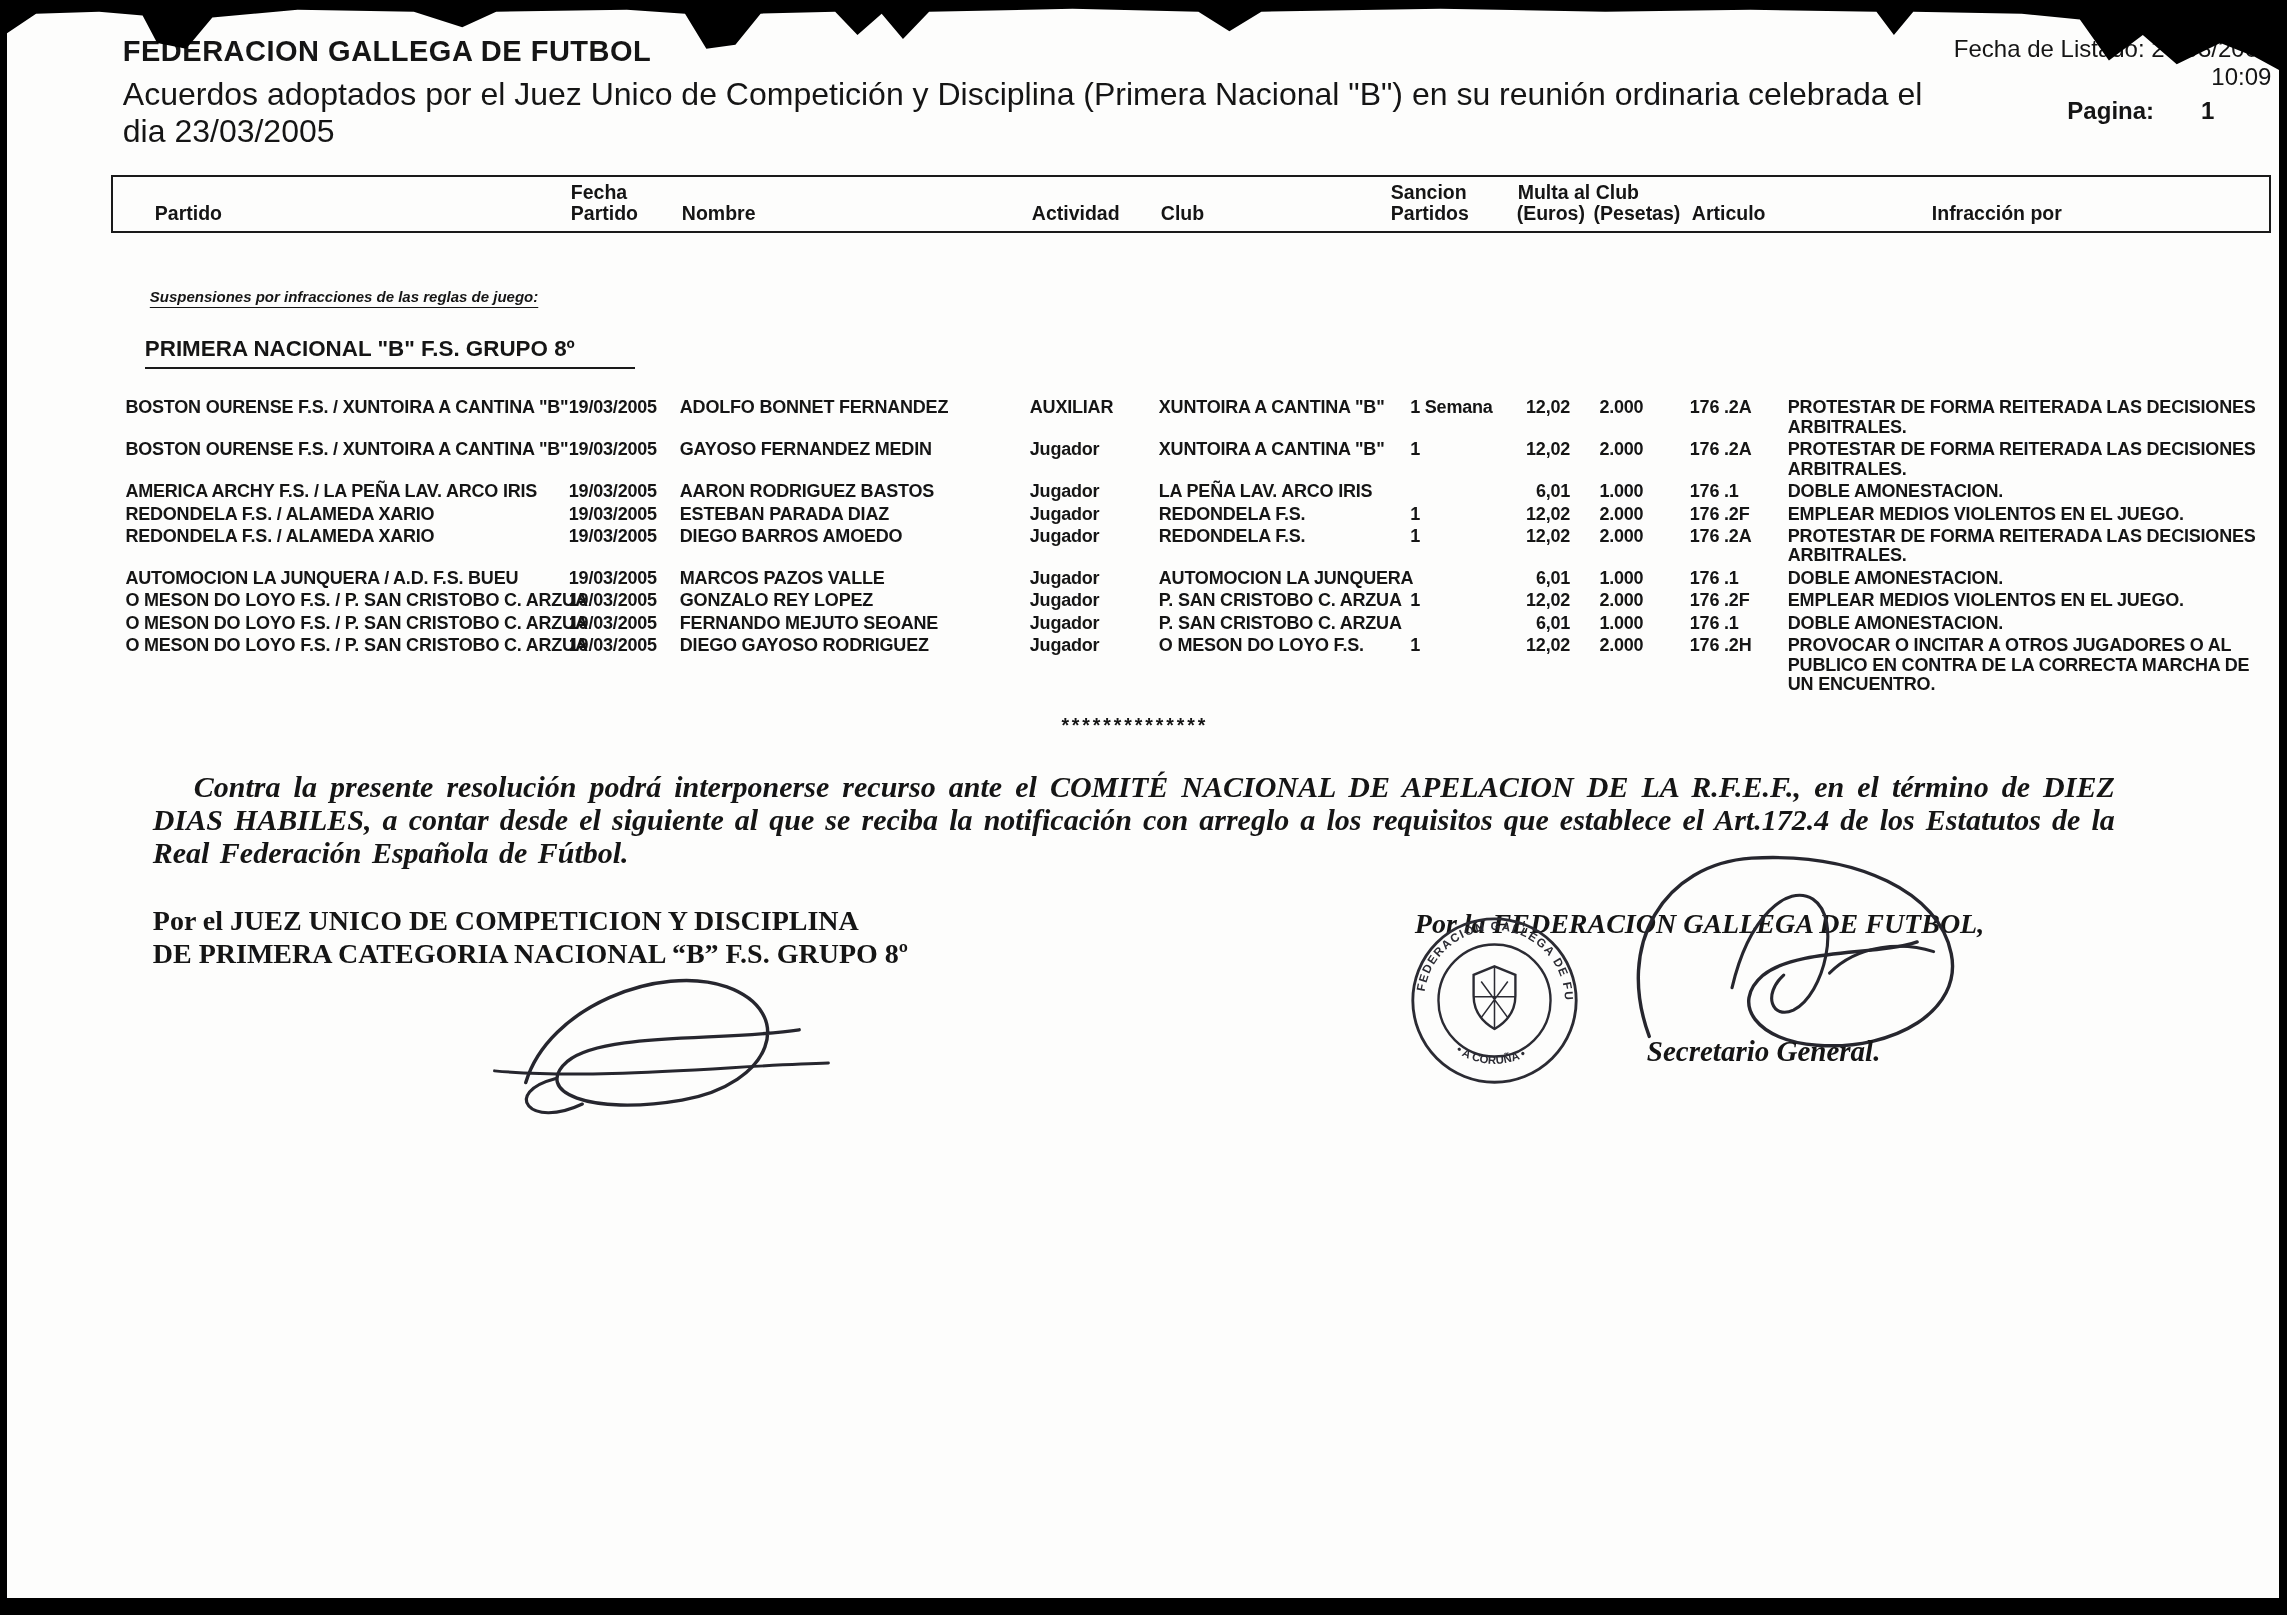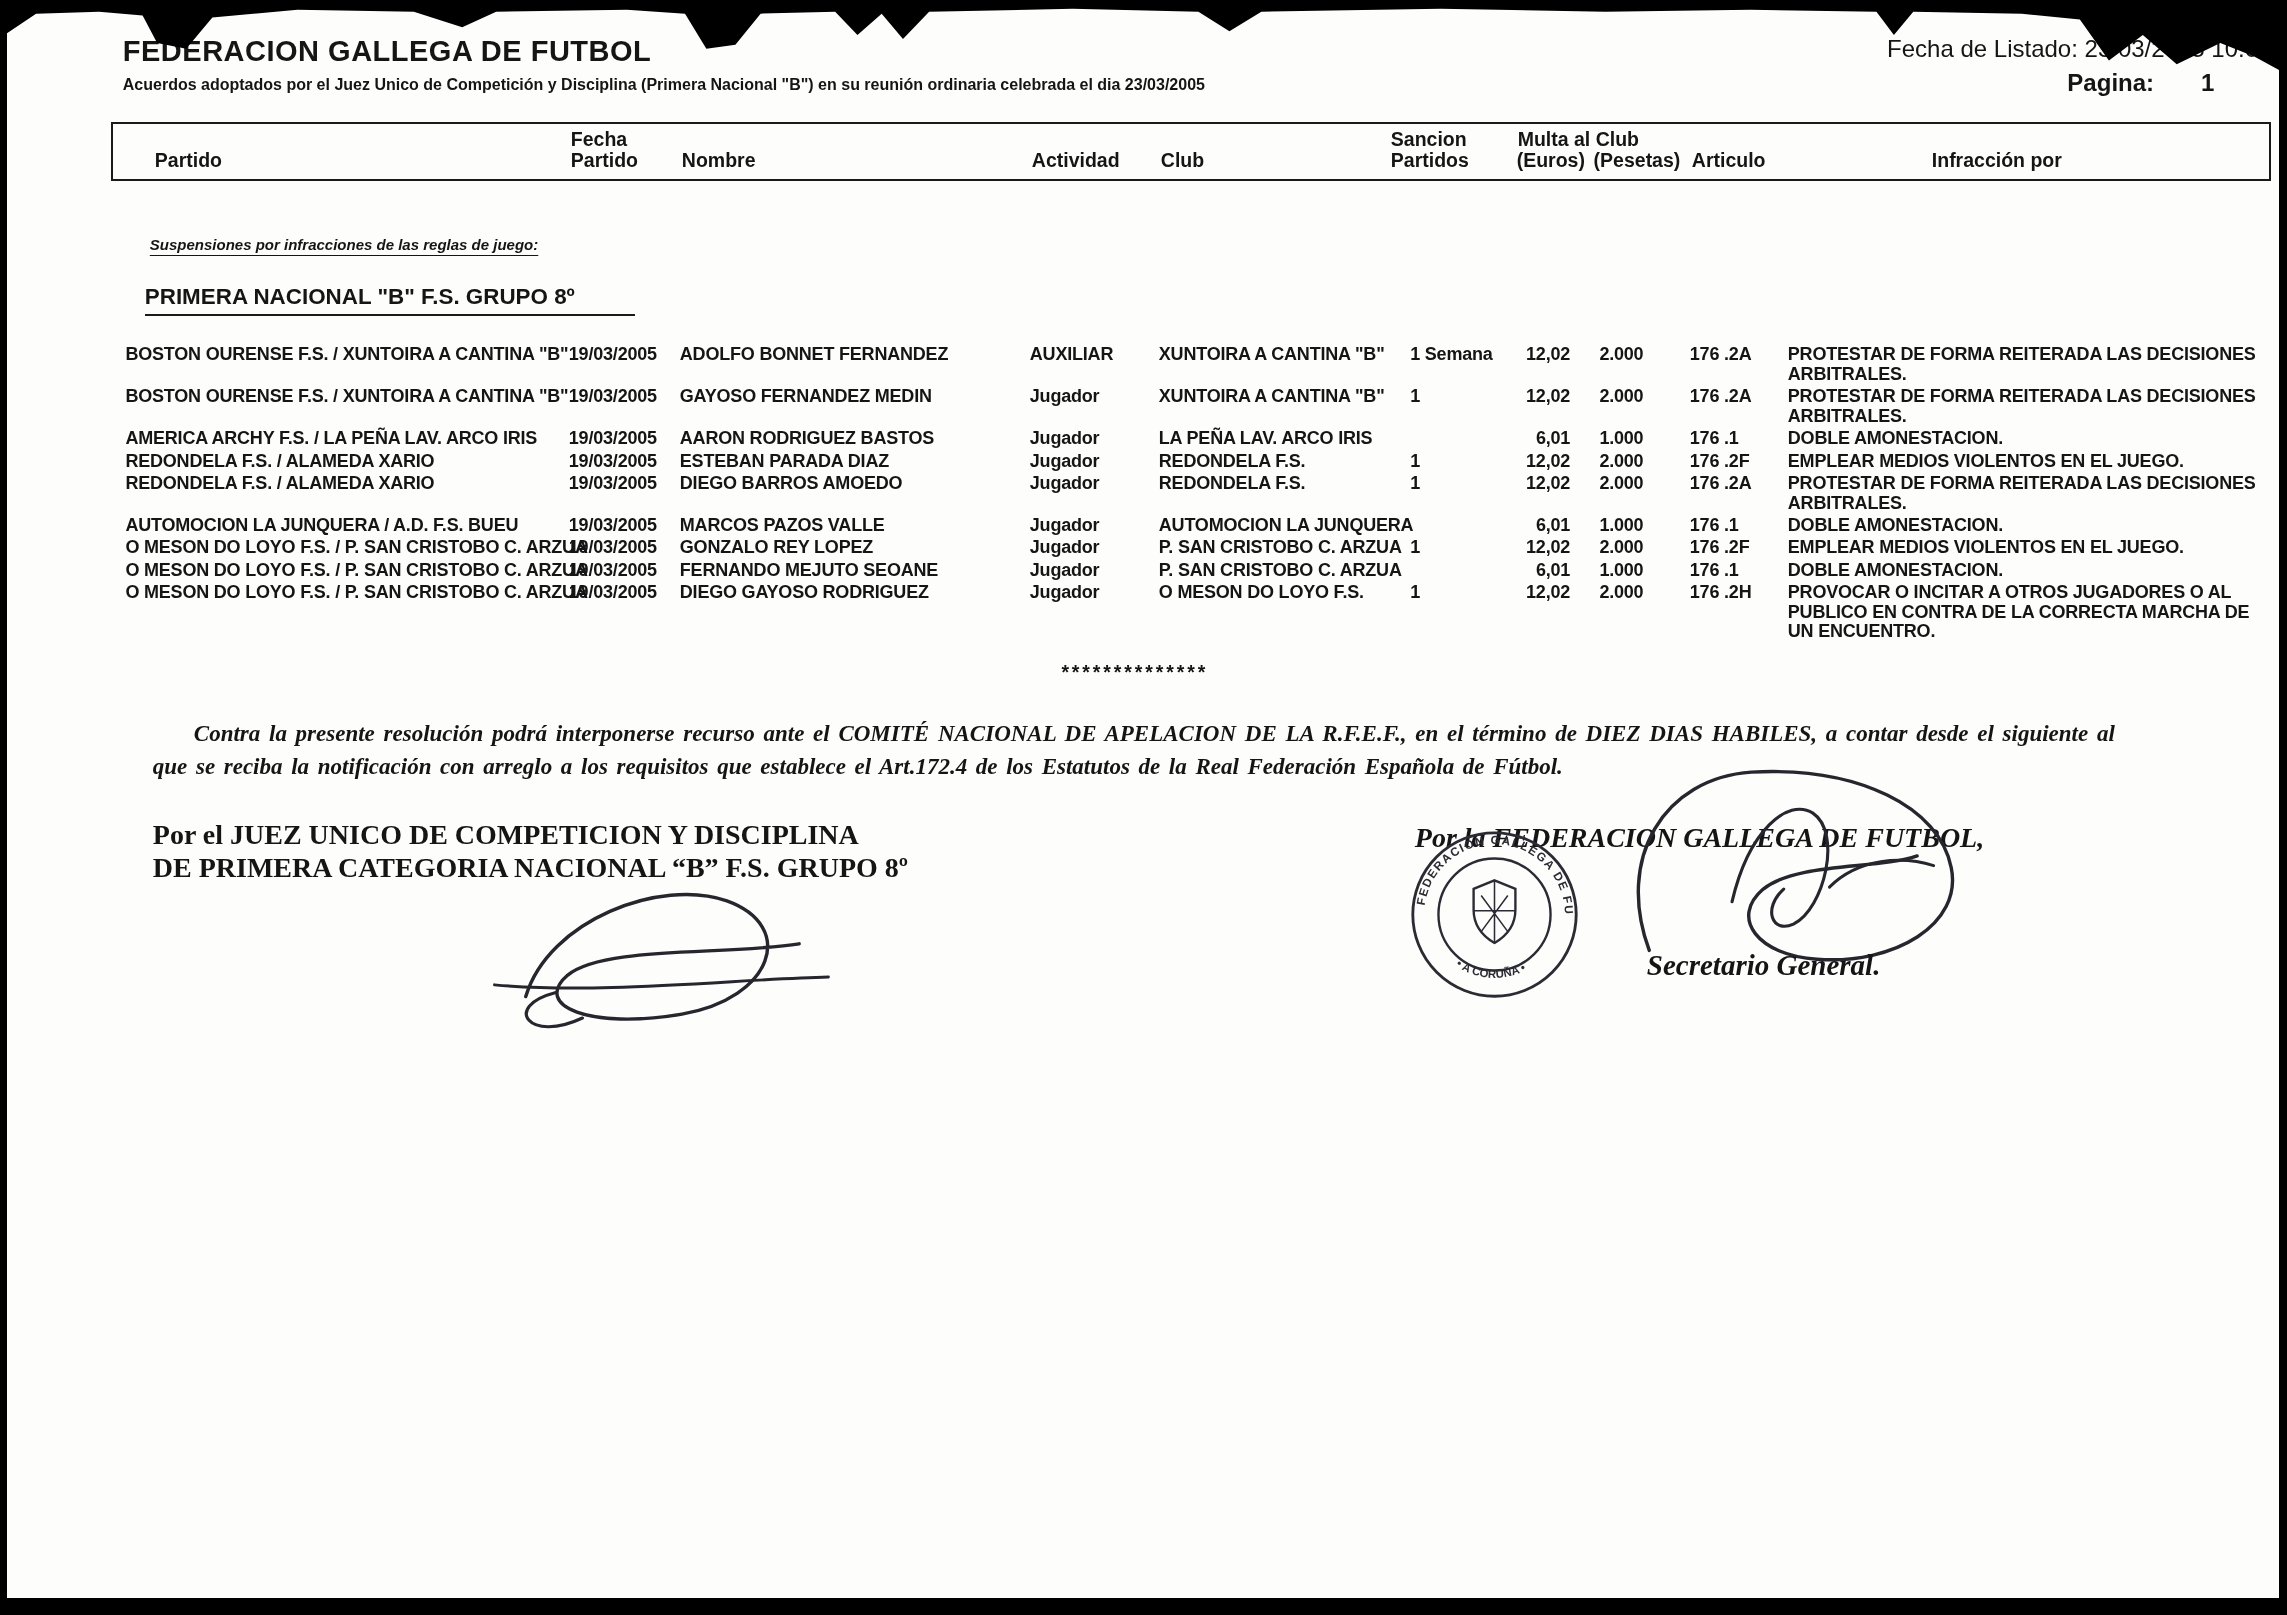--- a/index.html
+++ b/index.html
@@ -4,21 +4,21 @@
 <style>
   * { margin:0; padding:0; box-sizing:border-box; }
   html,body { width:2288px; height:1616px; }
   body { background:#000; font-family:"Liberation Sans", sans-serif; color:#151515; position:relative; overflow:hidden; }
   .page { position:absolute; left:6.8px; top:0; right:8.8px; bottom:17.6px; background:#fdfdfc; overflow:hidden; }
   .torn-top { position:absolute; top:0; left:0; width:100%; height:78px; display:block; pointer-events:none; }
 
   
   .doc-header { display:flex; justify-content:space-between; margin:35px 7.8px 0 116px; }
   .doc-title { font-size:29px; font-weight:700; letter-spacing:0.5px; }
-  .doc-subtitle { font-size:16px; font-weight:700; margin-top:7.8px; }
+  .doc-subtitle { font-size:32px; font-weight:400; margin-top:7.8px; }
   .header-right { text-align:right; font-size:24px; }
   .listing { font-weight:400; }
   .pagina-row { display:flex; justify-content:flex-end; gap:47px; padding-right:57px; font-weight:700; margin-top:5.9px; }
 
   
   .grid { display:grid; grid-template-columns:458px 111px 350px 129px 228px 124px 73px 106px 98px minmax(0,1fr); }
   .col-header-box { margin:25px 0 0 104px; width:2160px; border:2px solid #1a1a1a; padding:4.9px 0 6.8px 0; }
   .hcell { display:flex; flex-direction:column; justify-content:flex-end; font-size:19.5px; font-weight:700; line-height:21.5px; white-space:nowrap; }
   .hc1 { padding-left:42px; }
   .hc6 { padding-left:2px; }
@@ -37,21 +37,21 @@
   .t-row { font-size:18px; font-weight:700; line-height:19.5px; margin-bottom:2.9px; letter-spacing:-0.2px; }
   .c { white-space:nowrap; }
   .c1 { padding-left:14.6px; }
   .c6 { padding-left:23.4px; }
   .c7 { text-align:right; padding-right:13.7px; }
   .c8 { padding-left:15.6px; }
   .c10 { white-space:normal; padding-right:5.9px; }
 
   .separator { margin:19.5px 0 0 104px; width:2048px; text-align:center; font-size:19.5px; font-weight:700; letter-spacing:2.9px; }
 
-  .appeal { margin:33px 0 0 146px; width:1962px; font-family:"Liberation Serif", serif; font-style:italic; font-weight:700; font-size:23px; line-height:33px; text-align:justify; text-indent:41px; word-spacing:2.9px; }
+  .appeal { margin:33px 0 0 146px; width:1962px; font-family:"Liberation Serif", serif; font-style:italic; font-weight:700; font-size:30px; line-height:33px; text-align:justify; text-indent:41px; word-spacing:2.9px; }
 
   .sign-section { position:relative; margin-top:21.5px; height:429px; }
   .left-sig-text { position:absolute; left:146px; top:13.7px; font-family:"Liberation Serif", serif; font-weight:700; font-size:28px; line-height:33px; }
   .right-sig-line { position:absolute; left:1408px; top:17.6px; font-family:"Liberation Serif", serif; font-style:italic; font-weight:700; font-size:28px; }
   .secretario { position:absolute; left:1640px; top:144px; font-family:"Liberation Serif", serif; font-style:italic; font-weight:700; font-size:29px; }
   .sig-left-svg { position:absolute; left:468px; top:45px; width:371px; height:215px; }
   .sig-right-svg { position:absolute; left:1574px; top:-64px; width:419px; height:263px; }
   .stamp { position:absolute; left:1383px; top:5.9px; width:209px; height:209px; }
   .stamp text { font-family:"Liberation Sans", sans-serif; font-weight:700; fill:#2b2b33; }
 </style>

